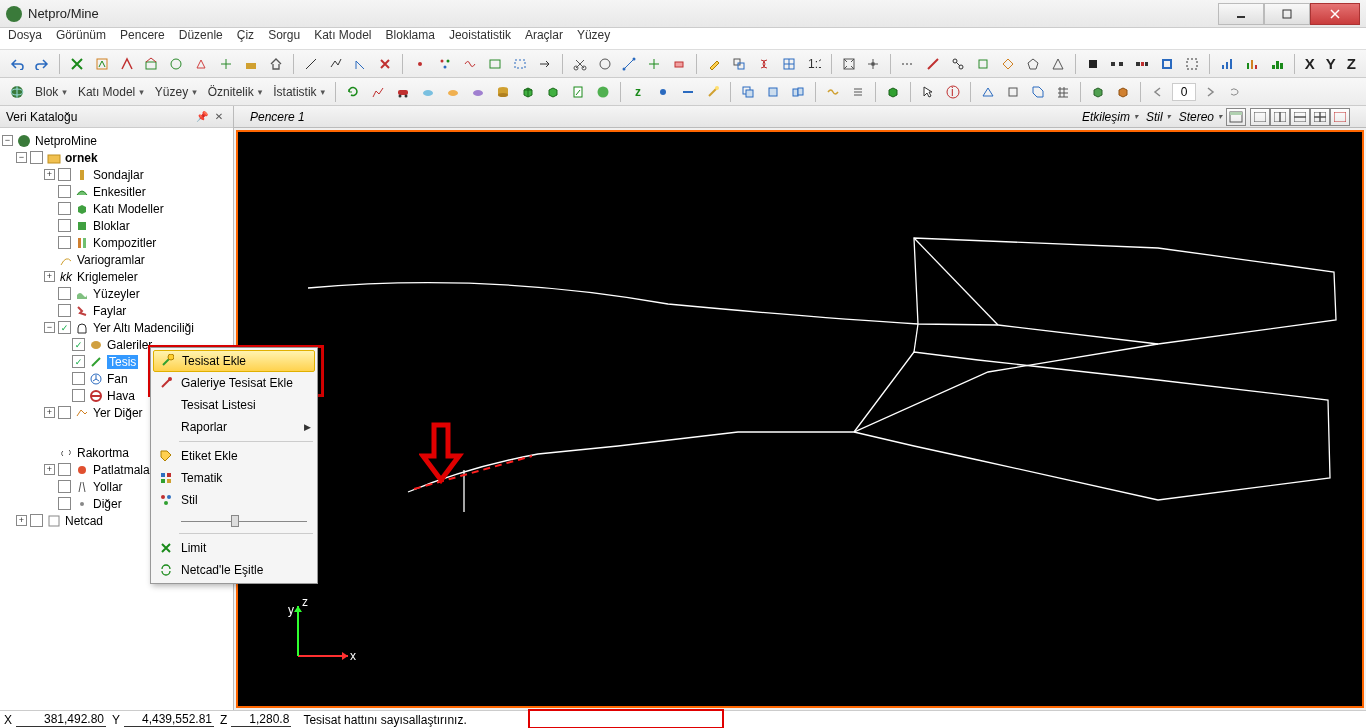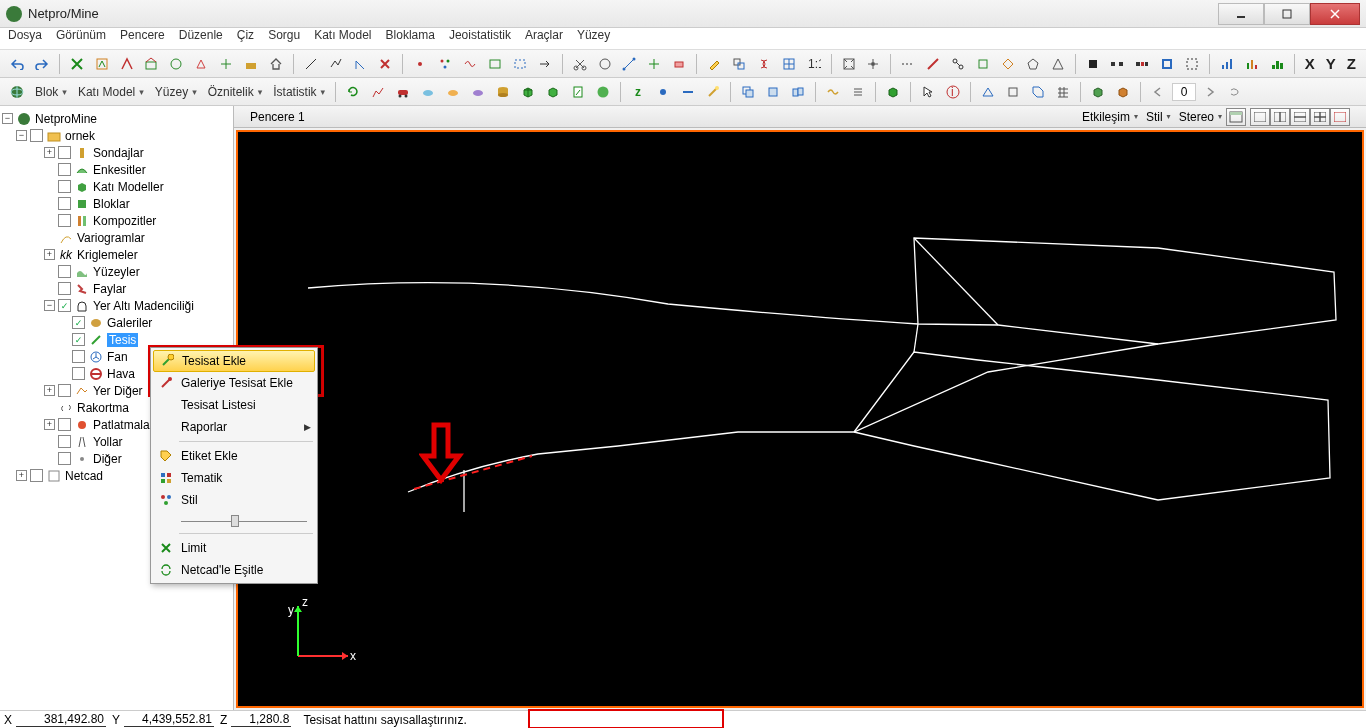--- a/index.html
+++ b/index.html
@@ -33,30 +33,30 @@
 .sidebar-header { height: 22px; background: linear-gradient(#f5f5f5,#e5e5e5); border-bottom: 1px solid #ccc; display: flex; align-items: center; padding: 0 6px; }
 .sidebar-header span:first-child { flex: 1; }
 .pin-btn, .close-btn { width: 16px; height: 16px; display: flex; align-items: center; justify-content: center; font-size: 10px; color: #555; }
 .tree { flex: 1; overflow: hidden; padding: 4px 2px; }
 .tree-node { display: flex; align-items: center; height: 17px; padding-left: 0; white-space: nowrap; }
 .tree-toggle { width: 11px; height: 11px; border: 1px solid #888; display: inline-flex; align-items: center; justify-content: center; font-size: 9px; line-height: 1; margin-right: 3px; background: #fff; color:#333;}
 .tree-spacer { width: 14px; display: inline-block; }
 .tree-icon { width: 16px; height: 14px; margin-right: 3px; display:inline-flex; align-items:center; justify-content:center;}
 .tree-check { width: 13px; height: 13px; border: 1px solid #888; margin-right: 3px; display:inline-flex; align-items:center; justify-content:center; font-size:9px; color:#1a4;}
 .tree-label.selected { background: #3399ff; color: #fff; padding: 0 2px; }
-.tree-label.bold { font-weight: normal; }
+.tree-label.bold { font-weight: bold; }
 
 
 .tabstrip { height: 24px; background: #f0f0f0; display: flex; align-items: flex-end; padding-left: 4px; border-bottom: 1px solid #bbb; position:relative;}
 .tab { height: 22px; padding: 3px 16px; background: #fff; border: 1px solid #bbb; border-bottom: 1px solid #fff; border-radius: 3px 3px 0 0; margin-bottom:-1px; font-size:12px;}
 .tab-close-x { position:absolute; right:6px; top:4px; font-size:12px; color:#555;}
 
 
 .viewport-wrap { flex: 1; display: flex; flex-direction: column; background: #f0f0f0; }
-.pencere-bar { height: 22px; background: linear-gradient(#f5f5f5,#e5e5e5); border-bottom: 1px solid #bbb; display: flex; align-items: center; padding: 0 16px; gap:0;}
+.pencere-bar { height: 22px; background: linear-gradient(#f5f5f5,#e5e5e5); border-bottom: 1px solid #bbb; display: flex; align-items: center; padding: 0 16px; gap:0;font-style:italic;}
 .pencere-bar .title { flex: 1; }
 .small-drop { display:flex; align-items:center; gap:2px; padding:0 4px;}
 .small-drop::after { content:'▾'; font-size:8px; color:#555; margin-left:2px;}
 .sq-btn { width:20px; height:18px; border:1px solid #888; background:linear-gradient(#fff,#e8e8e8); display:flex; align-items:center; justify-content:center; font-size:10px;}
 
 .viewport { flex: 1; background: #000; position: relative; margin: 2px; border: 2px solid #ff6600; }
 .axis-gizmo { position: absolute; left: 40px; bottom: 30px; }
 
 
 .context-menu { position: absolute; left: 150px; top: 347px; width: 168px; background: #f5f5f5; border: 1px solid #999; box-shadow: 2px 2px 6px rgba(0,0,0,0.3); z-index: 100; padding:2px;}
@@ -604,20 +604,25 @@
     </div>
   <div class="tb-btn">
       <svg width="14" height="14">
         <path d="M3 5 A4 3 0 1 1 3 9" fill="none" stroke="#888"></path>
       </svg>
     </div>
 </div>
 
 <div class="main">
   <div class="sidebar">
+    <div class="sidebar-header">
+      <span>Veri Kataloğu</span>
+      <span class="pin-btn">📌</span>
+      <span class="close-btn">✕</span>
+    </div>
     <div class="tree">
       <div class="tree-node">
           <span class="tree-toggle">−</span>
           <span class="tree-icon">
             <svg width="14" height="14">
               <circle cx="7" cy="7" r="6" fill="#3a7a3a"></circle>
             </svg>
           </span>
           <span class="tree-label">NetproMine</span>
         </div>
@@ -771,21 +776,21 @@
       <div class="tree-node" style="padding-left:42px;">
           <span class="tree-toggle">+</span>
           <span class="tree-check"></span>
           <span class="tree-icon">
             <svg width="14" height="14">
               <path d="M2 10 L6 4 L10 8 L12 6" stroke="#d08020" fill="none"></path>
             </svg>
           </span>
           <span class="tree-label">Yer Diğer</span>
         </div>
-      <div class="tree-node" style="padding-left:42px;">
+      <div class="tree-node" style="padding-left:42px;margin-top:23px;">
           <span class="tree-spacer"></span>
           <span class="tree-icon">
             <svg width="14" height="14">
               <path d="M4 10 A3 3 0 0 1 4 5 M10 4 A3 3 0 0 1 10 9" fill="none" stroke="#555"></path>
             </svg>
           </span>
           <span class="tree-label">Rakortma</span>
         </div>
       <div class="tree-node" style="padding-left:42px;">
           <span class="tree-toggle">+</span>

